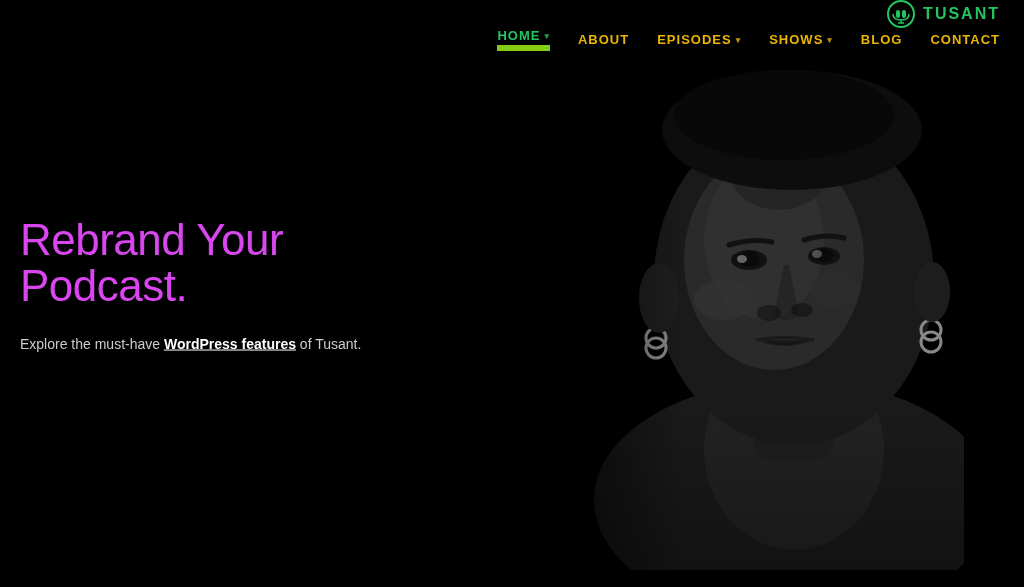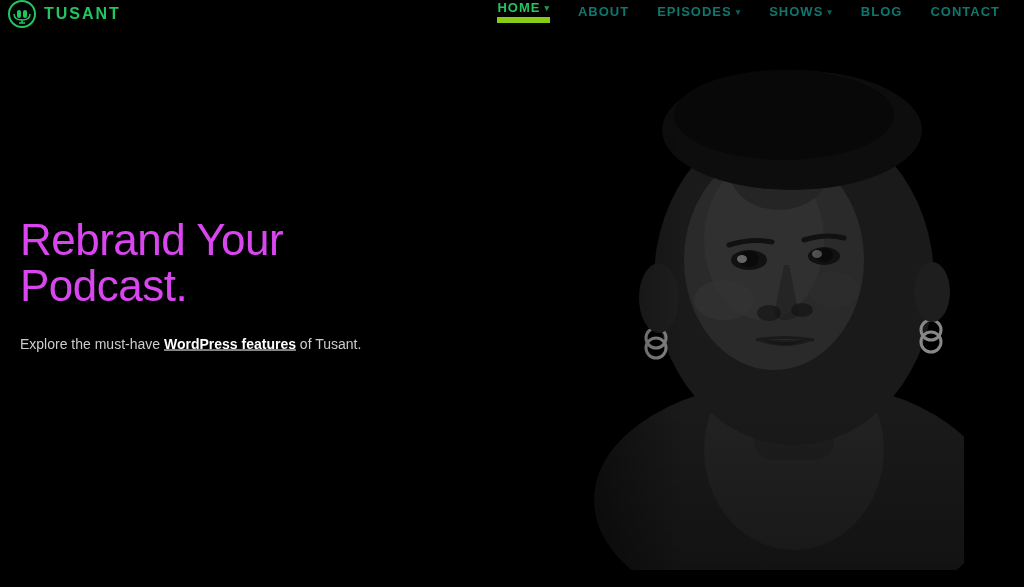--- a/index.html
+++ b/index.html
@@ -16,24 +16,25 @@
 
     
     .navbar {
       position: absolute;
       top: 0;
       left: 0;
       right: 0;
       height: 50px;
       background: #000;
       display: flex;
-      align-items: flex-start;
+      align-items: flex-end;
       justify-content: space-between;
-      padding: 0 24px 0 8px;
+      padding: 0 24px 0 28px;
       z-index: 10;
+      flex-direction: column;
     }
 
     .logo-area {
       display: flex;
       align-items: center;
       gap: 8px;
     }
 
     .logo-icon {
       width: 28px;
@@ -47,21 +48,21 @@
       letter-spacing: 2px;
     }
 
     .nav-links {
       display: flex;
       align-items: center;
       gap: 28px;
     }
 
     .nav-item {
-      color: #0f766e;
+      color: #eab308;
       font-size: 13px;
       font-weight: 600;
       letter-spacing: 1px;
       text-decoration: none;
       cursor: pointer;
       display: flex;
       align-items: center;
       gap: 4px;
     }
 

